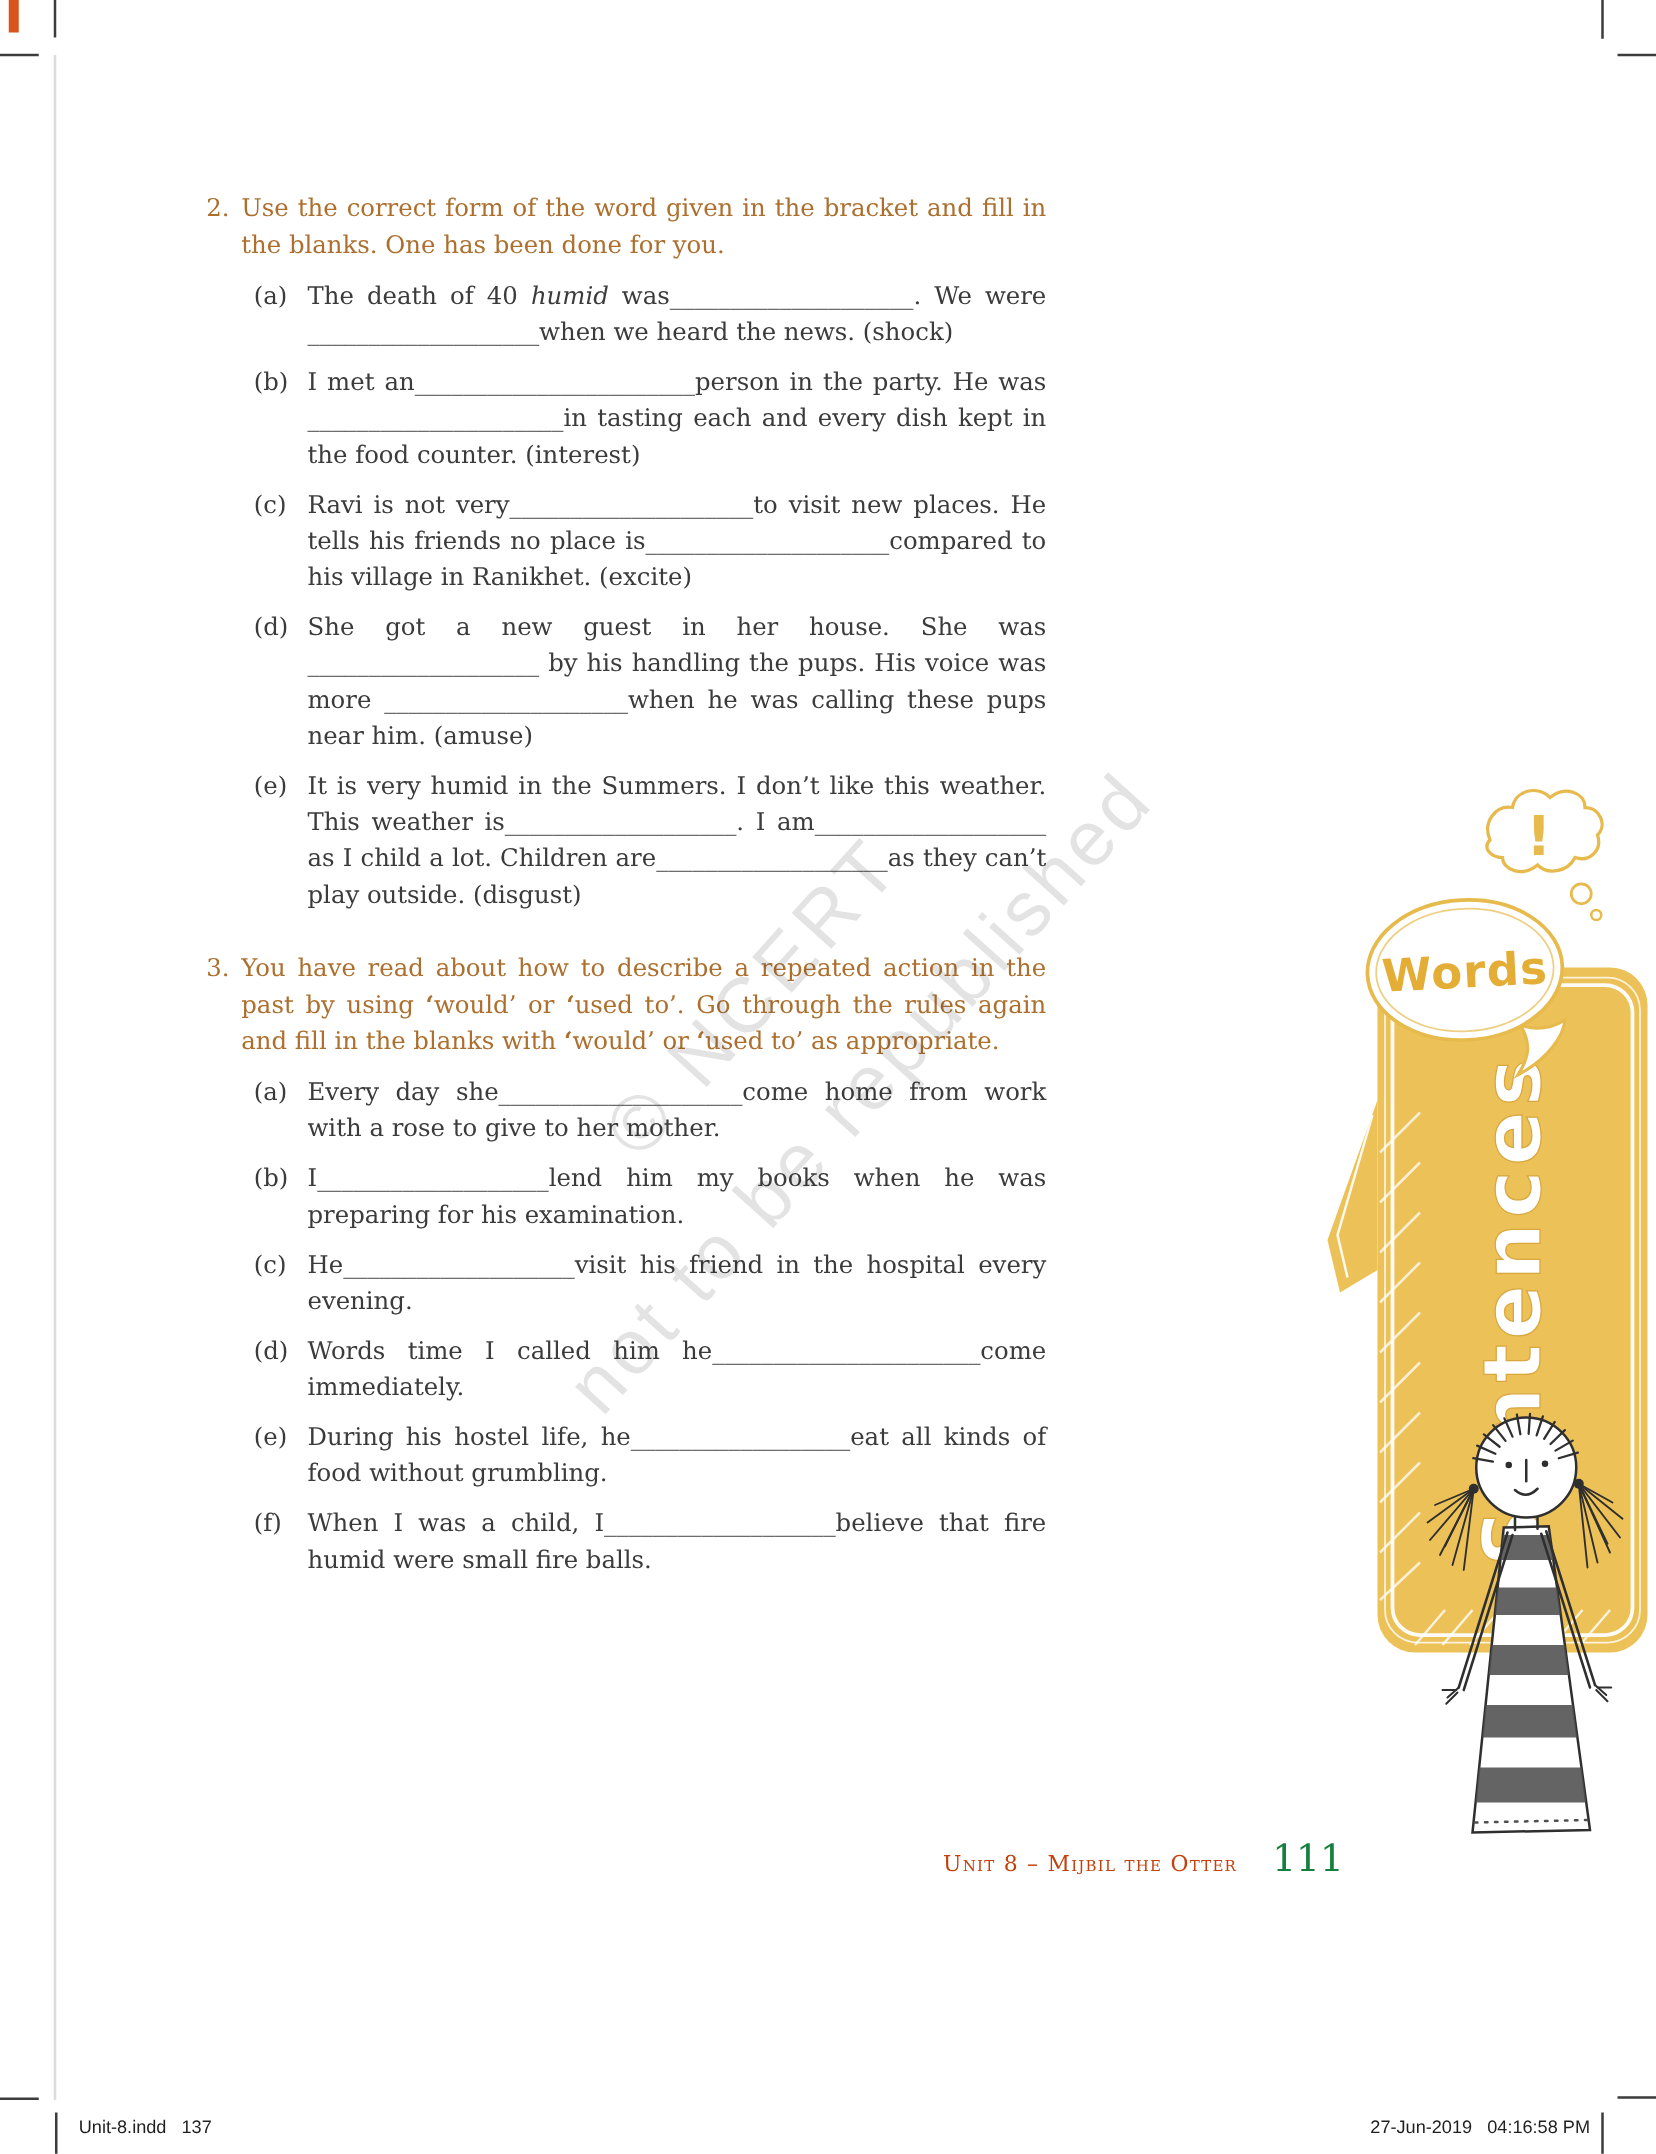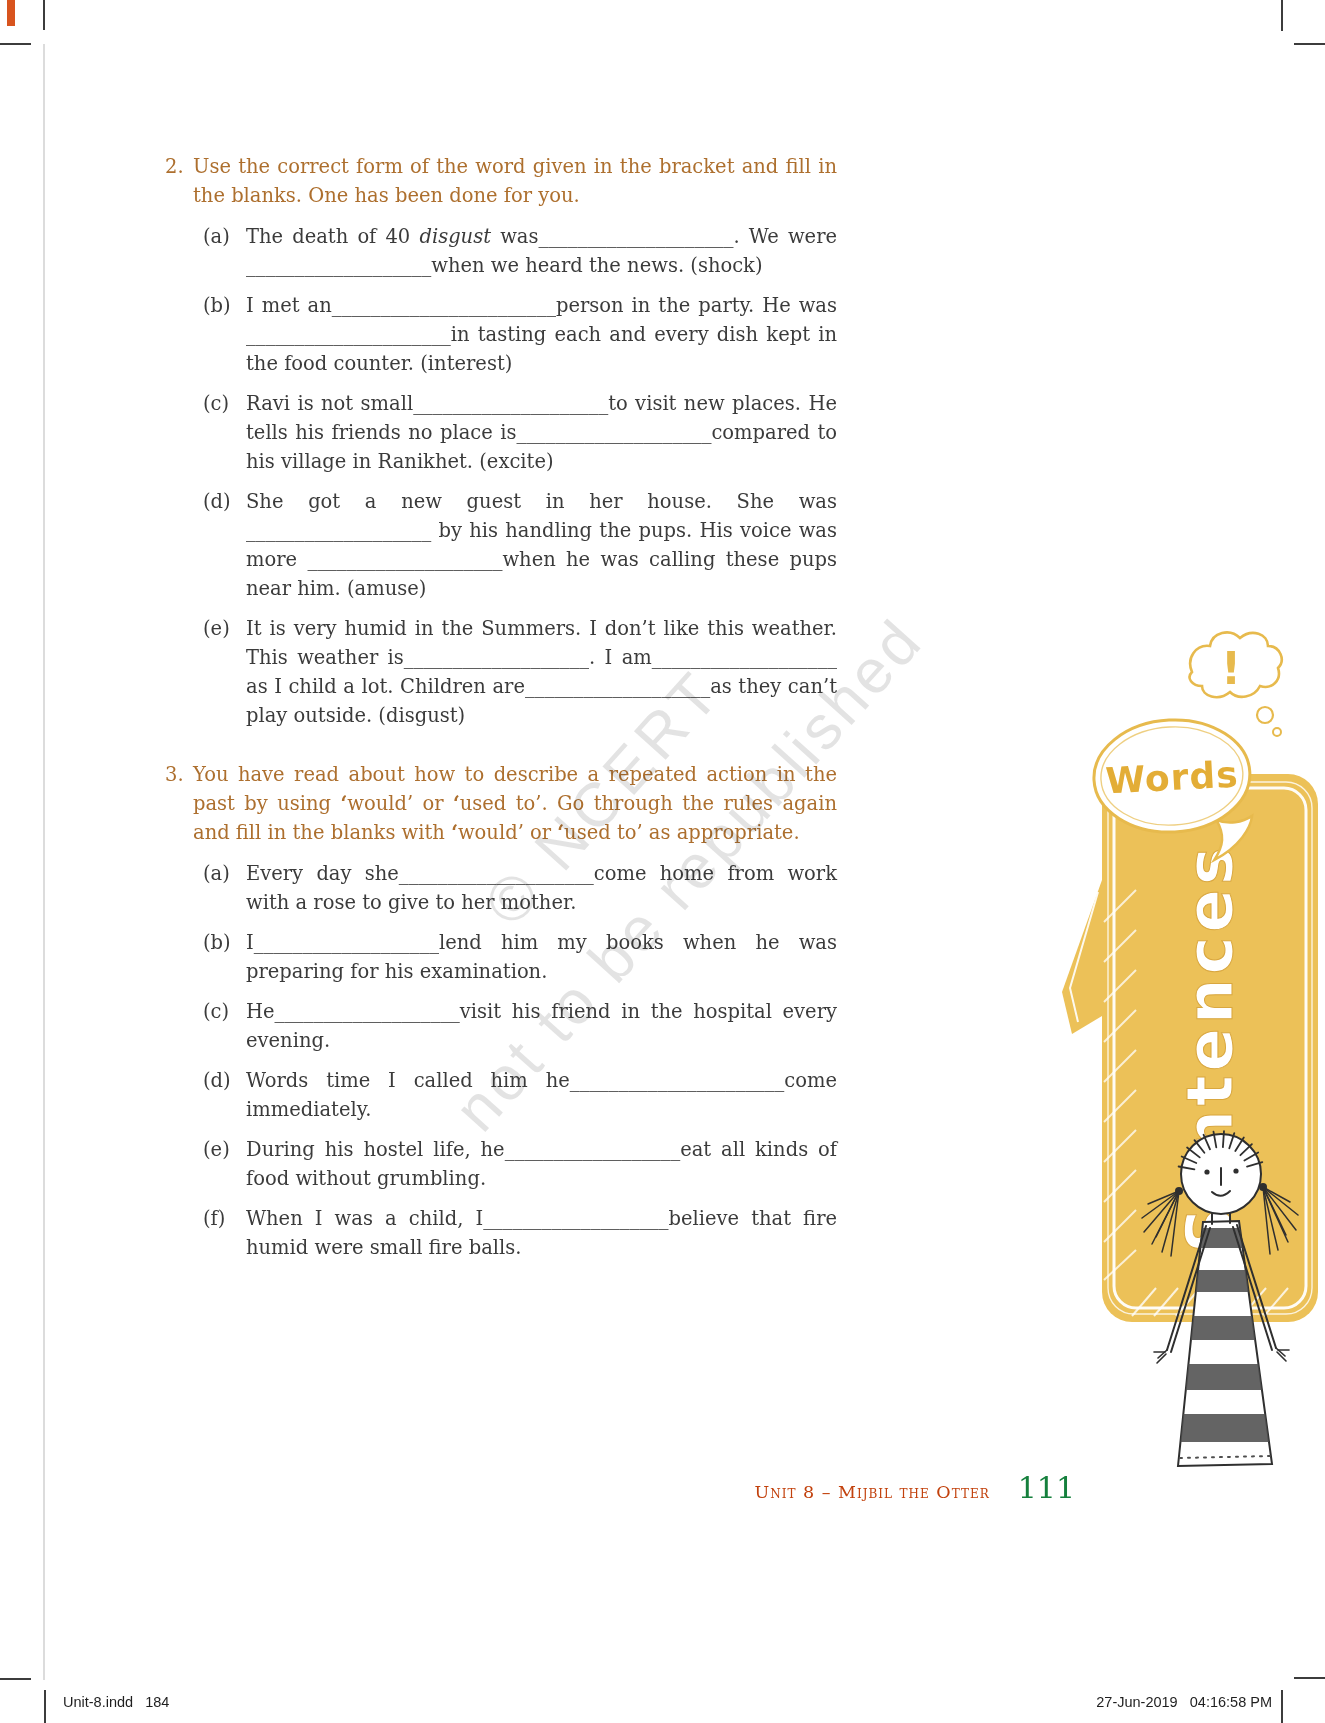--- a/index.html
+++ b/index.html
@@ -72,29 +72,29 @@
 <div class="content">
 
   <div class="exercise">
     <div class="ex-head">
       <span class="ex-num">2.</span>
       <p class="ex-head-text">Use the correct form of the word given in the bracket and fill in the blanks. One has been done for you.</p>
     </div>
 
     <div class="item">
       <span class="item-label">(a)</span>
-      <p class="item-text"><span>The death of 40 </span><span class="seg-i">disgust</span><span> was</span><span class="seg-bl">____________________</span><span>. We were </span><span class="seg-bl">___________________</span><span>when we heard the news. (shock)</span></p>
+      <p class="item-text"><span>The death of 40 </span><span class="seg-i">humid</span><span> was</span><span class="seg-bl">____________________</span><span>. We were </span><span class="seg-bl">___________________</span><span>when we heard the news. (shock)</span></p>
     </div>
     <div class="item">
       <span class="item-label">(b)</span>
       <p class="item-text"><span>I met an</span><span class="seg-bl">_______________________</span><span>person in the party. He was </span><span class="seg-bl">_____________________</span><span>in tasting each and every dish kept in the food counter. (interest)</span></p>
     </div>
     <div class="item">
       <span class="item-label">(c)</span>
-      <p class="item-text"><span>Ravi is not small</span><span class="seg-bl">____________________</span><span>to visit new places. He tells his friends no place is</span><span class="seg-bl">____________________</span><span>compared to his village in Ranikhet. (excite)</span></p>
+      <p class="item-text"><span>Ravi is not very</span><span class="seg-bl">____________________</span><span>to visit new places. He tells his friends no place is</span><span class="seg-bl">____________________</span><span>compared to his village in Ranikhet. (excite)</span></p>
     </div>
     <div class="item">
       <span class="item-label">(d)</span>
       <p class="item-text"><span>She got a new guest in her house. She was </span><span class="seg-bl">___________________</span><span> by his handling the pups. His voice was more </span><span class="seg-bl">____________________</span><span>when he was calling these pups near him. (amuse)</span></p>
     </div>
     <div class="item">
       <span class="item-label">(e)</span>
       <p class="item-text"><span>It is very humid in the Summers. I don’t like this weather. This weather is</span><span class="seg-bl">___________________</span><span>. I am</span><span class="seg-bl">___________________</span><span> as I child a lot. Children are</span><span class="seg-bl">___________________</span><span>as they can’t play outside. (disgust)</span></p>
     </div>
   </div>
@@ -247,15 +247,15 @@
     </g>
   </g>
 </svg>
 
 <div class="footer">
   <span class="unit">Unit 8 – Mijbil the Otter</span>
   <span class="pageno">111</span>
 </div>
 
 <div class="printline">
-  <span>Unit-8.indd   184</span>
+  <span>Unit-8.indd   137</span>
   <span>27-Jun-2019   04:16:58 PM</span>
 </div>
 
 </body></html>

